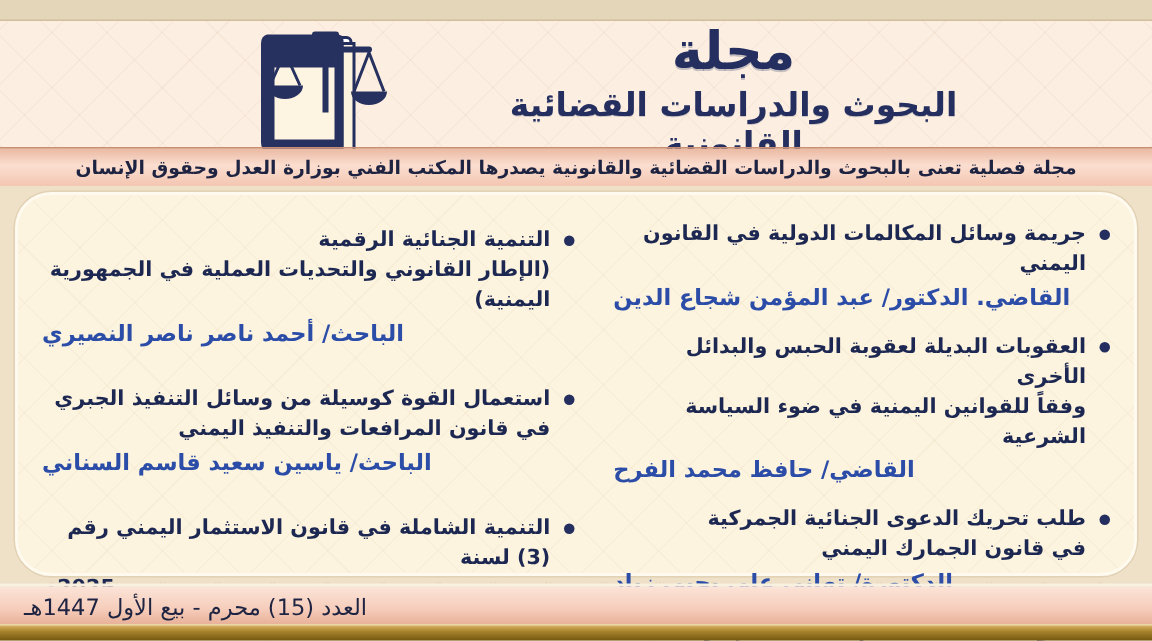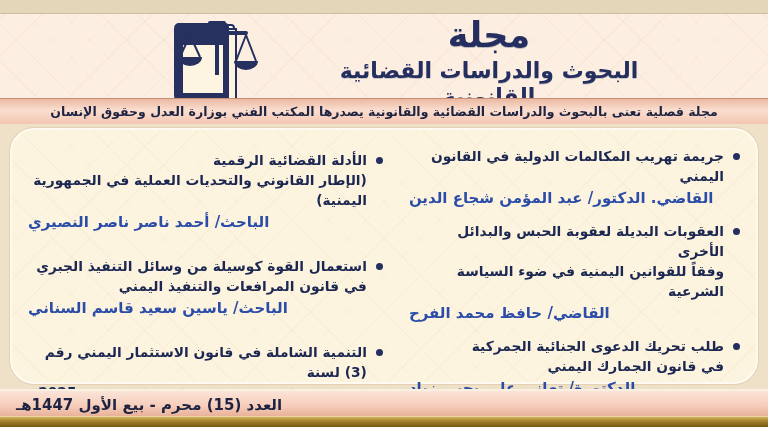--- a/index.html
+++ b/index.html
@@ -60,21 +60,21 @@
   .t{font-size:13.8px;font-weight:bold;color:#1d2852;text-align:right;line-height:1.45;letter-spacing:-.2px;}
   .t.left{text-align:left;}
   .author{font-size:15px;font-weight:bold;color:#2b4da8;text-align:left;line-height:1.45;margin-top:2px;margin-right:-18px;}
 
   .footer-pink{
     position:absolute;left:0;top:389px;width:768px;height:27px;
     background:linear-gradient(180deg,#fbe4d8 0%,#f6cdbb 55%,#e6ac92 100%);
     border-top:2px solid #f8f0e0;
     display:flex;align-items:center;
   }
-  .issue-line{direction:rtl;text-align:left;width:100%;padding:0 0 0 16px;font-size:15px;font-weight:bold;color:#1d2340;}
+  .issue-line{direction:rtl;text-align:left;width:100%;padding:0 0 0 16px;font-size:15px;font-weight:normal;color:#1d2340;}
   .footer-gold{
     position:absolute;left:0;top:416px;width:768px;height:11px;
     background:linear-gradient(180deg,#d6b264 0%,#a8842e 35%,#7a5c12 85%,#6a4e0e 100%);
     border-top:1px solid #e9d7a2;
   }
 </style>
 </head>
 <body>
 
 <div class="page pattern">
@@ -112,21 +112,21 @@
     <div class="subtitle">مجلة فصلية تعنى بالبحوث والدراسات القضائية والقانونية يصدرها المكتب الفني بوزارة العدل وحقوق الإنسان</div>
   </div>
 
   <div class="main-bg pattern">
     <div class="panel">
       <div class="columns">
 
         <div class="col col-right">
           <article class="entry">
             <span class="bullet"></span>
-            <div class="t">جريمة تهريب المكالمات الدولية في القانون اليمني</div>
+            <div class="t">جريمة وسائل المكالمات الدولية في القانون اليمني</div>
             <div class="author">القاضي. الدكتور/ عبد المؤمن شجاع الدين</div>
           </article>
           <article class="entry">
             <span class="bullet"></span>
             <div class="t">العقوبات البديلة لعقوبة الحبس والبدائل الأخرى</div>
             <div class="t">وفقاً للقوانين اليمنية في ضوء السياسة الشرعية</div>
             <div class="author">القاضي/ حافظ محمد الفرح</div>
           </article>
           <article class="entry">
             <span class="bullet"></span>
@@ -137,21 +137,21 @@
           <article class="entry">
             <span class="bullet"></span>
             <div class="t">خصوصية تنفيذ الأحكام القضائية الإدارية الصادرة ضد</div>
 
           </article>
         </div>
 
         <div class="col col-left">
           <article class="entry">
             <span class="bullet"></span>
-            <div class="t">الأدلة القضائية الرقمية</div>
+            <div class="t">التنمية الجنائية الرقمية</div>
             <div class="t">(الإطار القانوني والتحديات العملية في الجمهورية اليمنية)</div>
             <div class="author">الباحث/ أحمد ناصر ناصر النصيري</div>
           </article>
           <article class="entry">
             <span class="bullet"></span>
             <div class="t">استعمال القوة كوسيلة من وسائل التنفيذ الجبري</div>
             <div class="t">في قانون المرافعات والتنفيذ اليمني</div>
             <div class="author">الباحث/ ياسين سعيد قاسم السناني</div>
           </article>
           <article class="entry">

